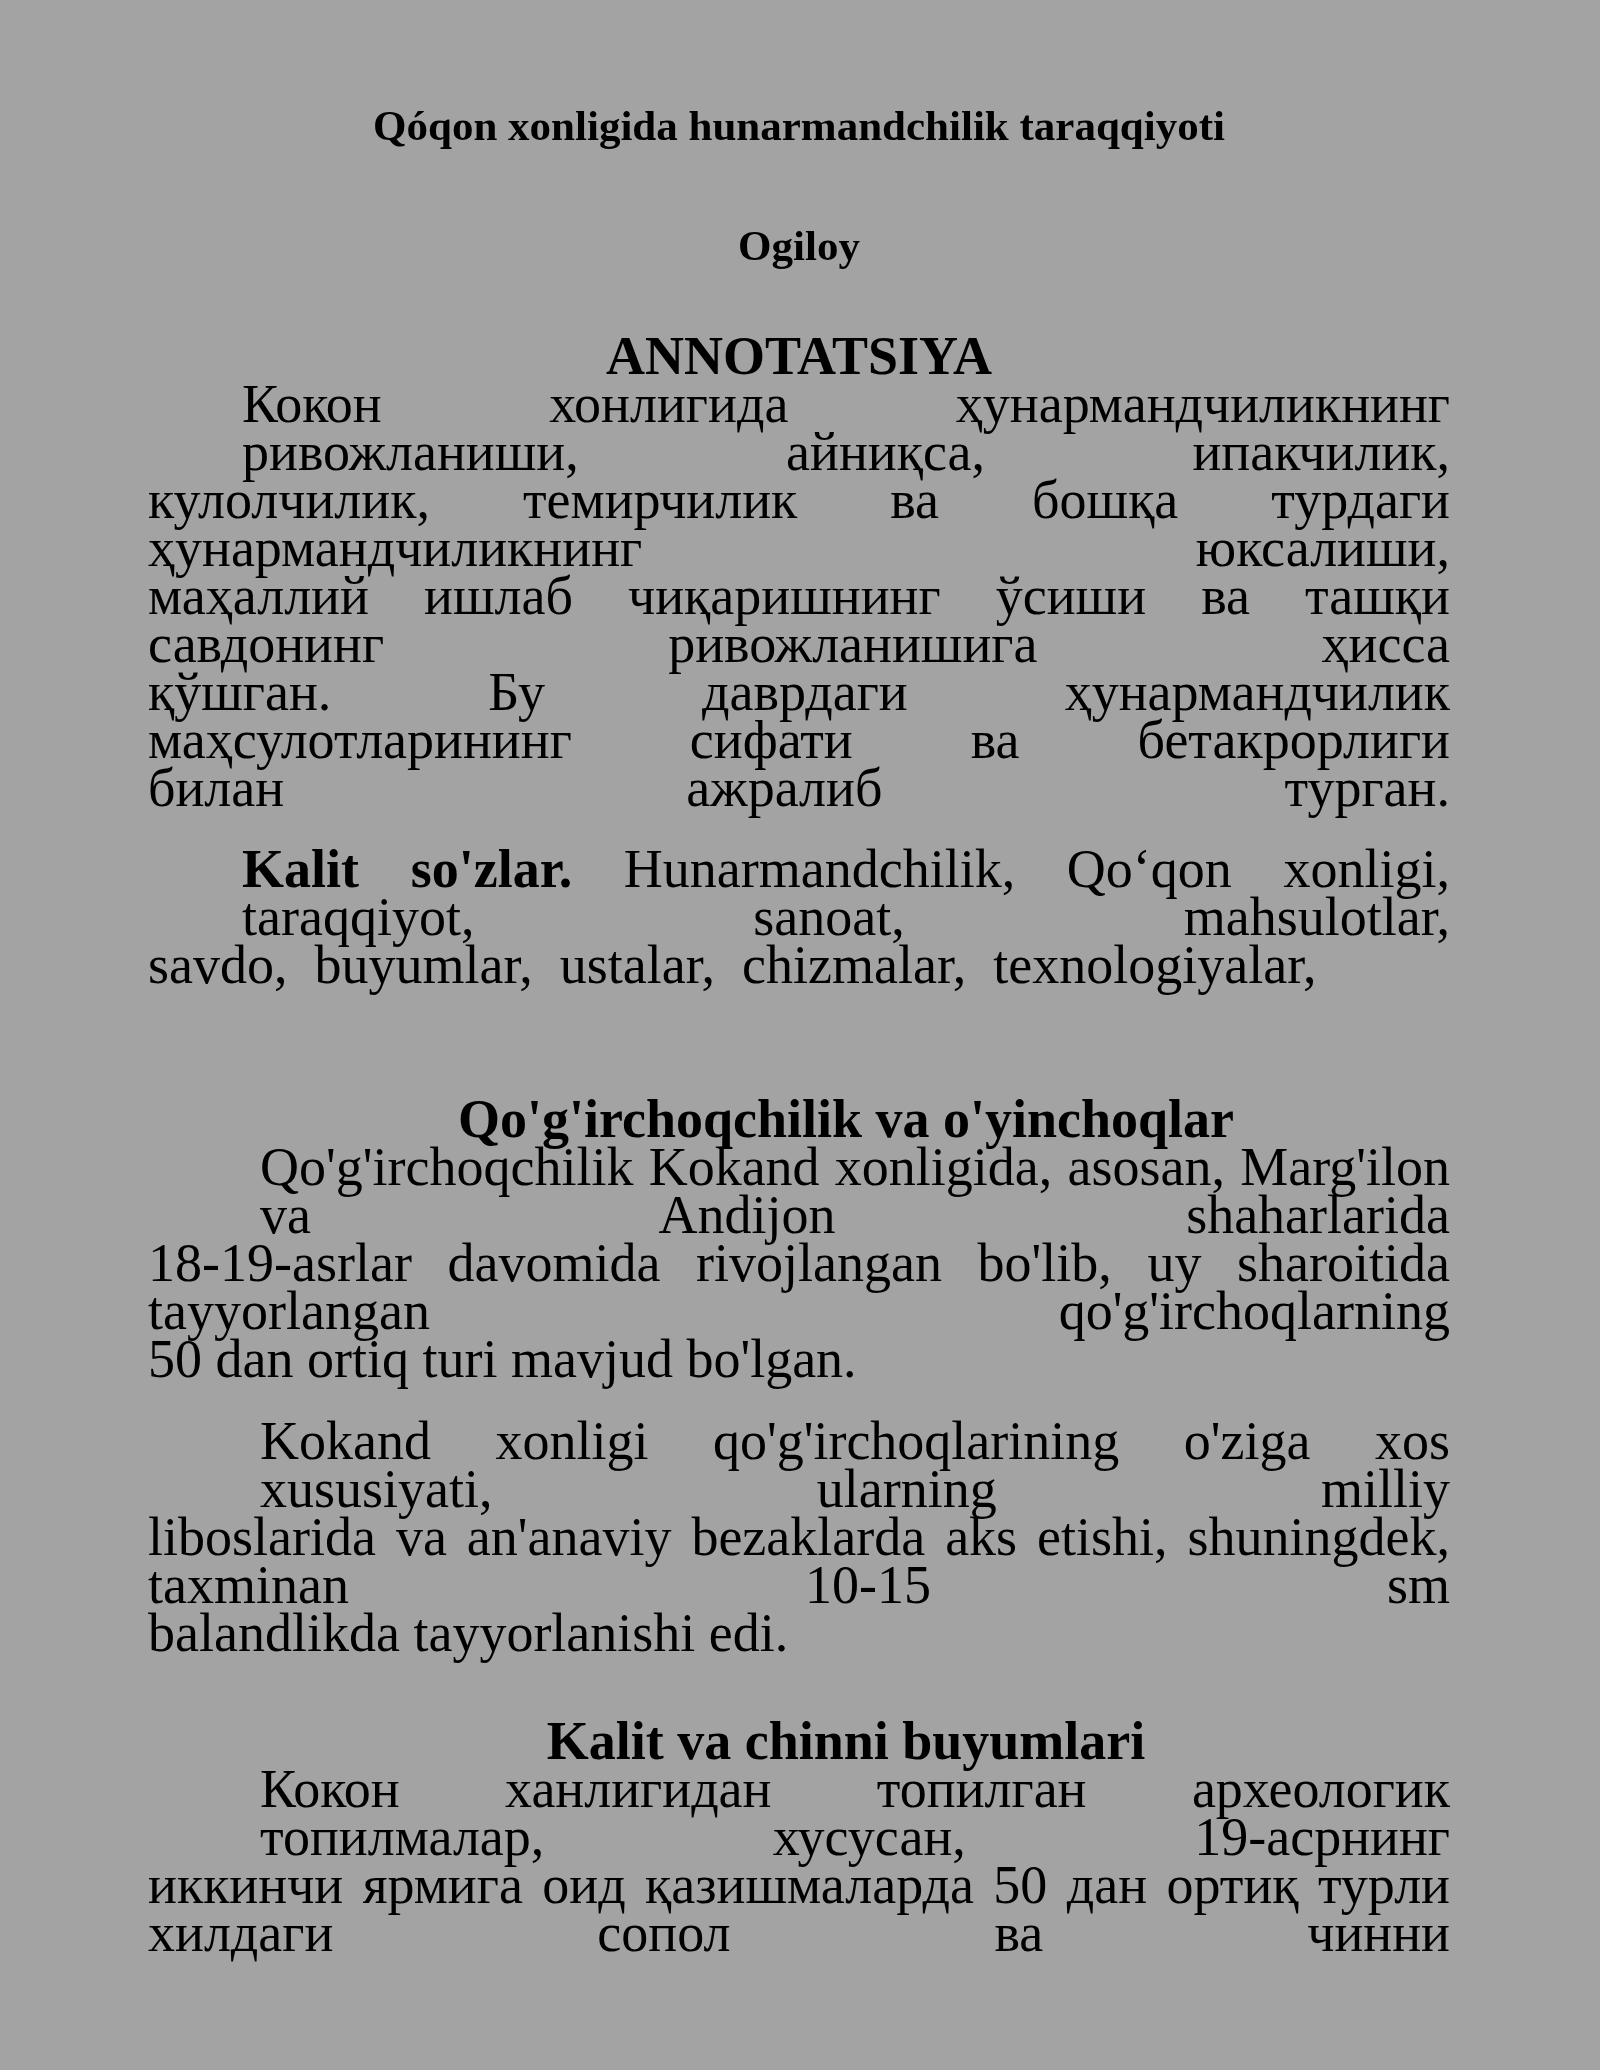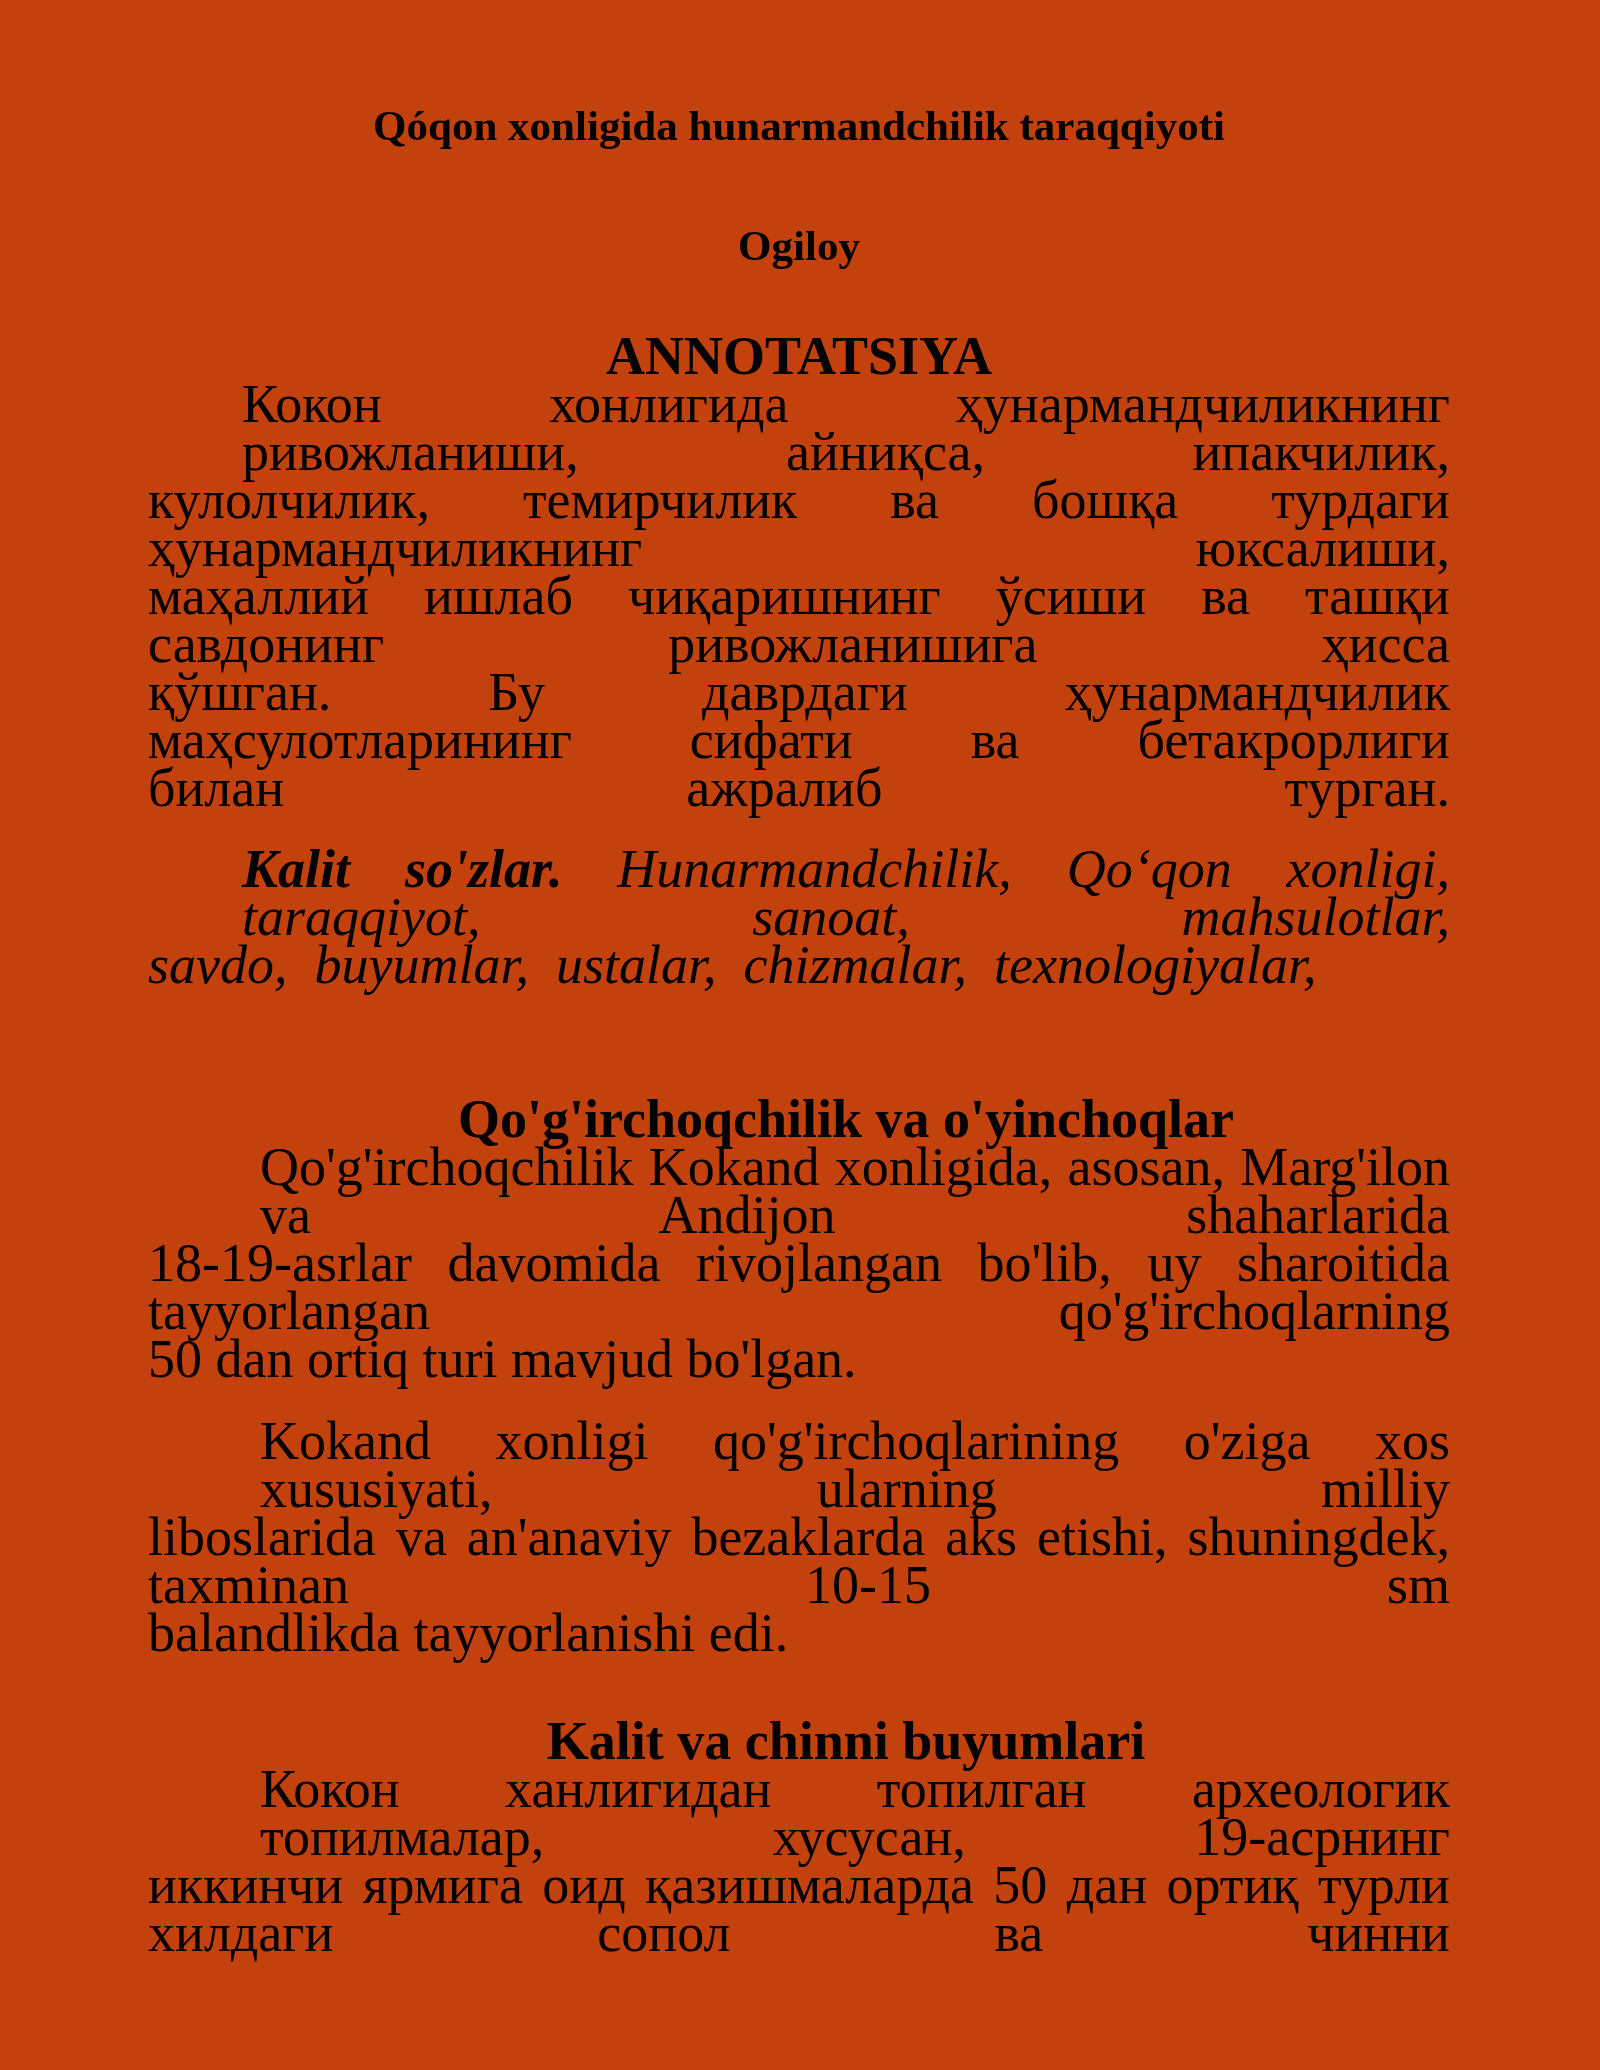--- a/index.html
+++ b/index.html
@@ -1,41 +1,41 @@
 <!DOCTYPE html>
 <html><head>
 <meta charset="utf-8">
 <style>
   html, body { margin: 0; padding: 0; background: #ffffff; }
   .page {
     position: relative;
     width: 1600px;
     height: 2070px;
-    background: #c2410c;
+    background: #a3a3a3;
     box-sizing: border-box;
     padding: 102px 150px 0 148px;
     font-family: "Liberation Serif", "DejaVu Serif", serif;
     color: #000000;
     overflow: hidden;
   }
   .line { font-size: 54px; line-height: 48px; }
   .b { font-weight: bold; text-align: center; }
   .center { text-align: center; }
   .j { text-align: justify; text-align-last: justify; }
   .last { text-align: left; white-space: pre-wrap; }
   .ind  { padding-left: 94px; }
   .ind2 { padding-left: 112px; }
   .title  { font-size: 43px; margin-bottom: 72px; }
   .author { font-size: 43px; margin-bottom: 62px; }
   .annot-head { margin-bottom: 0; }
   .mb33  { margin-bottom: 33px; }
   .mb34  { margin-bottom: 34px; }
   .mb37  { margin-bottom: 37px; }
   .mb60  { margin-bottom: 60px; }
-  .mb106 { margin-bottom: 106px; font-style: italic; }
+  .mb106 { margin-bottom: 106px; }
   .mb0   { margin-bottom: 0; }
 </style>
 </head>
 <body>
 
 <div class="page">
 
   <div class="line center b title">Qóqon xonligida hunarmandchilik  taraqqiyoti</div>
 
   <div class="line center b author">Ogiloy</div>

